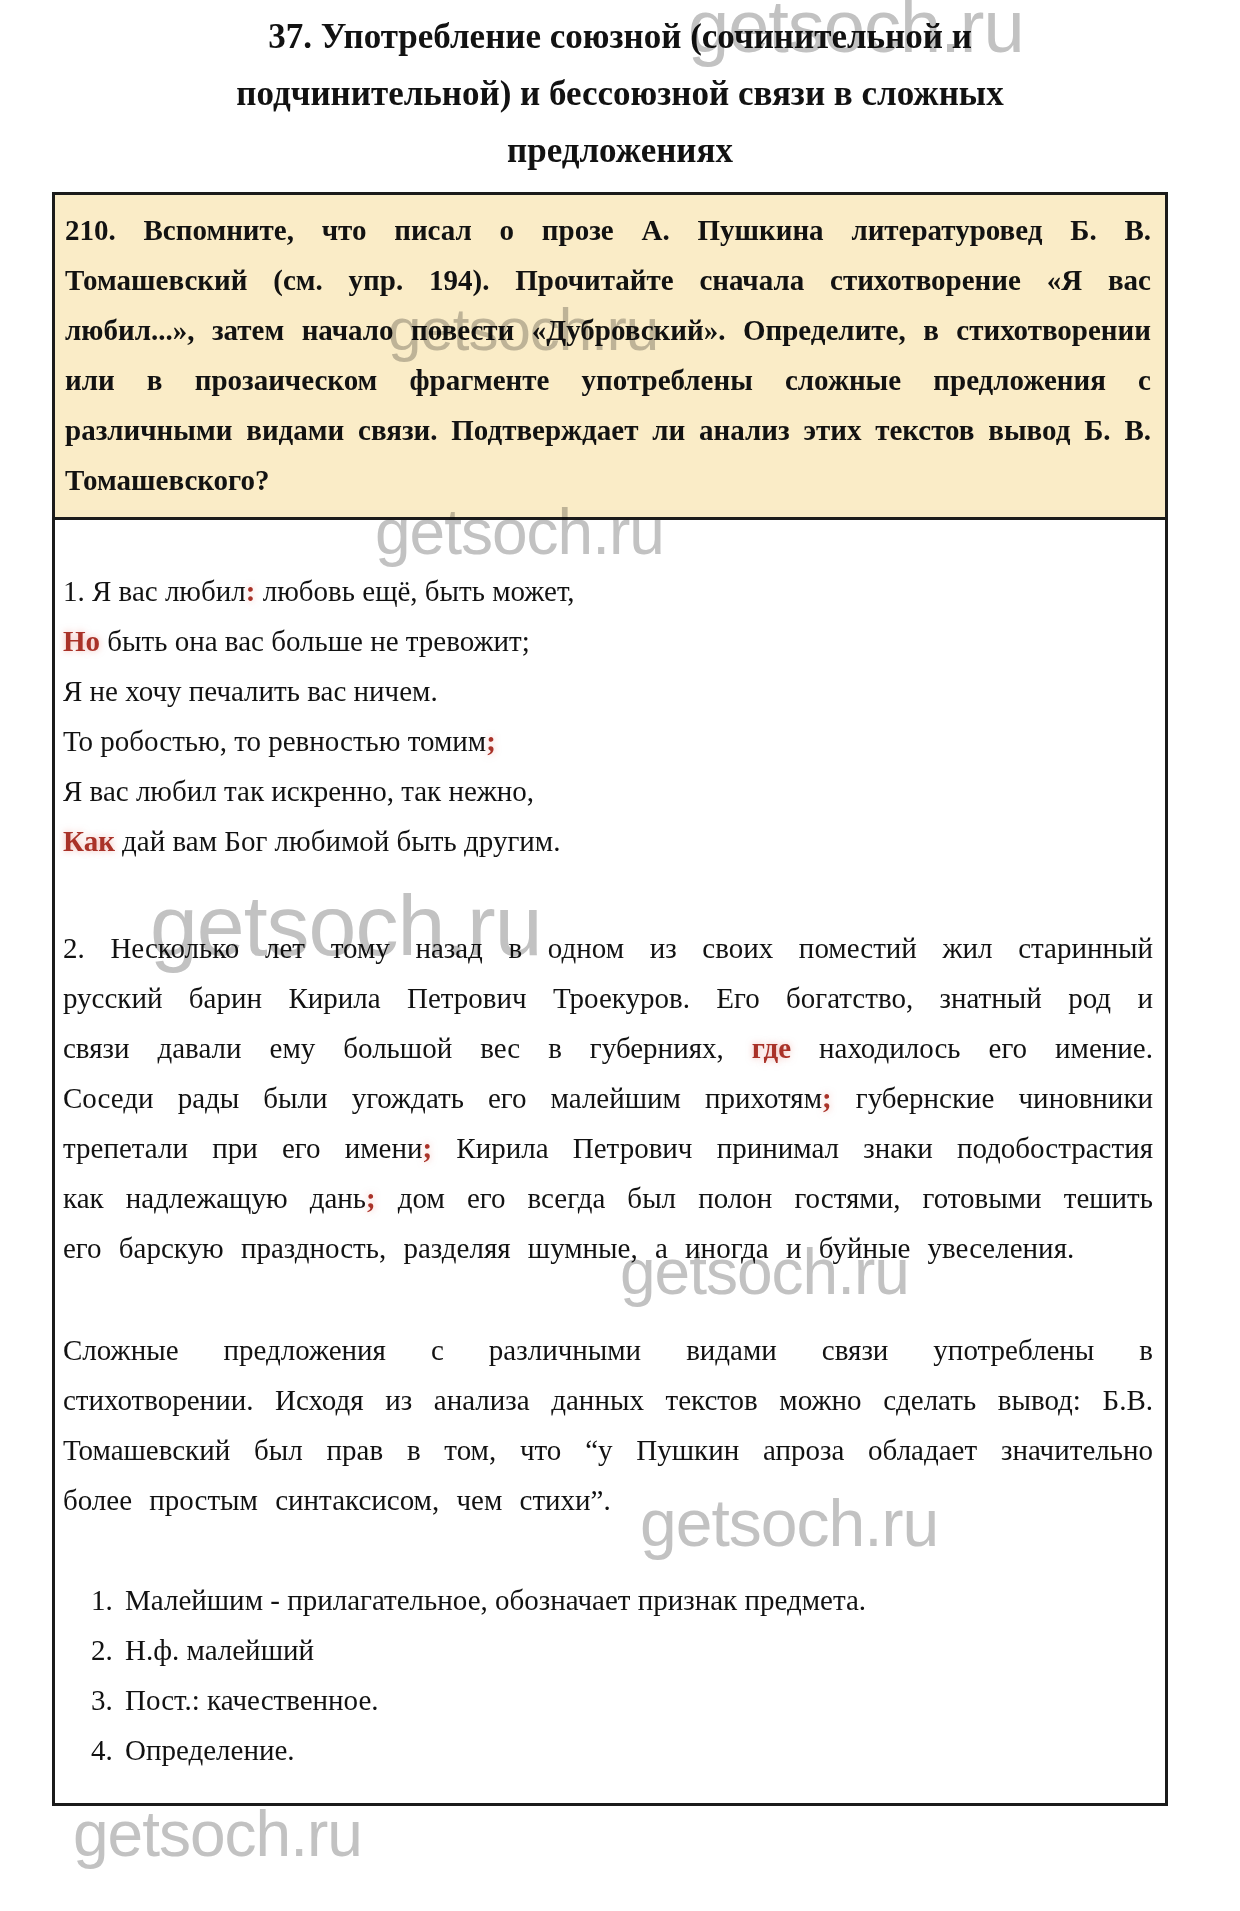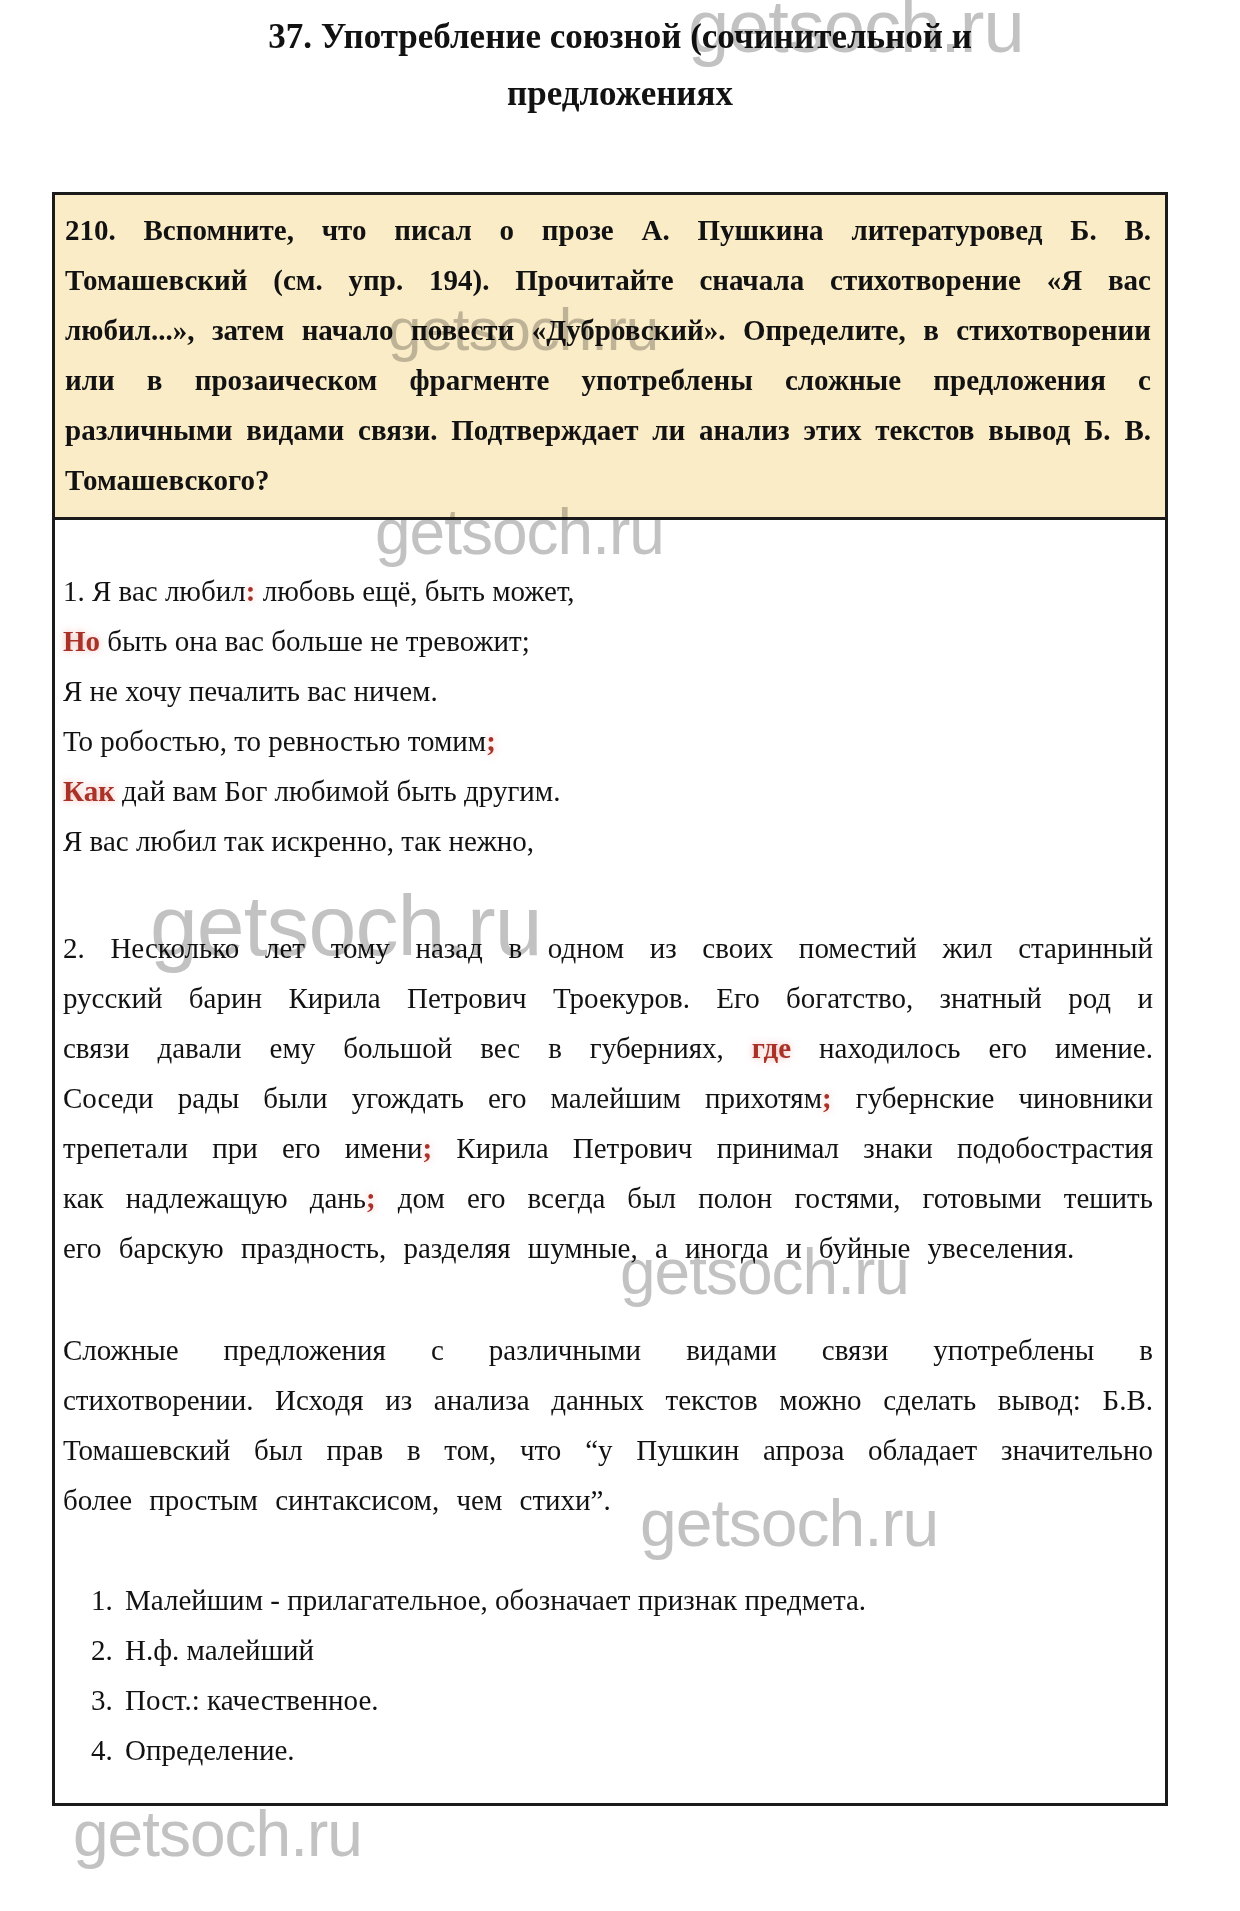--- a/index.html
+++ b/index.html
@@ -53,38 +53,39 @@
   <div class="wm" style="left:688px;top:-10px;font-size:74px;">getsoch.ru</div>
   <div class="wm" style="left:388px;top:300px;font-size:60px;">getsoch.ru</div>
   <div class="wm" style="left:375px;top:500px;font-size:64px;">getsoch.ru</div>
   <div class="wm" style="left:150px;top:882px;font-size:86px;">getsoch.ru</div>
   <div class="wm" style="left:620px;top:1240px;font-size:64px;">getsoch.ru</div>
   <div class="wm" style="left:640px;top:1490px;font-size:66px;">getsoch.ru</div>
   <div class="wm" style="left:73px;top:1802px;font-size:64px;">getsoch.ru</div>
 
   <header class="title">
     <div>37. Употребление союзной (сочинительной и</div>
+    <div>подчинительной) и бессоюзной связи в сложных</div>
     <div>предложениях</div>
   </header>
 
   <section class="frame">
 
     <div class="task">
       <span>210. Вспомните, что писал о прозе А. Пушкина литературовед Б. В. Томашевский (см. упр. 194). Прочитайте сначала стихотворение «Я вас любил...», затем начало повести «Дубровский». Определите, в стихотворении или в прозаическом фрагменте употреблены сложные предложения с различными видами связи. Подтверждает ли анализ этих текстов вывод Б. В. Томашевского?</span>
     </div>
 
     <div class="bodyarea">
 
       <div class="poem">
         <div class="poem-line"><span>1. Я вас любил</span><span class="red">:</span><span> любовь ещё, быть может,</span></div>
         <div class="poem-line"><span class="red">Но</span><span> быть она вас больше не тревожит;</span></div>
         <div class="poem-line"><span>Я не хочу печалить вас ничем.</span></div>
         <div class="poem-line"><span>То робостью, то ревностью томим</span><span class="red">;</span></div>
+        <div class="poem-line"><span>Я вас любил так искренно, так нежно,</span></div>
         <div class="poem-line"><span class="red">Как</span><span> дай вам Бог любимой быть другим.</span></div>
-        <div class="poem-line"><span>Я вас любил так искренно, так нежно,</span></div>
       </div>
 
       <div class="prose"><span>2. Несколько лет тому назад в одном из своих поместий жил старинный русский барин Кирила Петрович Троекуров. Его богатство, знатный род и связи давали ему большой вес в губерниях, </span><span class="red">где</span><span> находилось его имение. Соседи рады были угождать его малейшим прихотям</span><span class="red">;</span><span> губернские чиновники трепетали при его имени</span><span class="red">;</span><span> Кирила Петрович принимал знаки подобострастия как надлежащую дань</span><span class="red">;</span><span> дом его всегда был полон гостями, готовыми тешить его барскую праздность, разделяя шумные, а иногда и буйные увеселения.</span></div>
 
       <div class="conclusion">
         <span>Сложные предложения с различными видами связи употреблены в стихотворении. Исходя из анализа данных текстов можно сделать вывод: Б.В. Томашевский был прав в том, что “у Пушкин апроза обладает значительно более простым синтаксисом, чем стихи”.</span>
       </div>
 
       <div class="alist">
         <div class="li">

